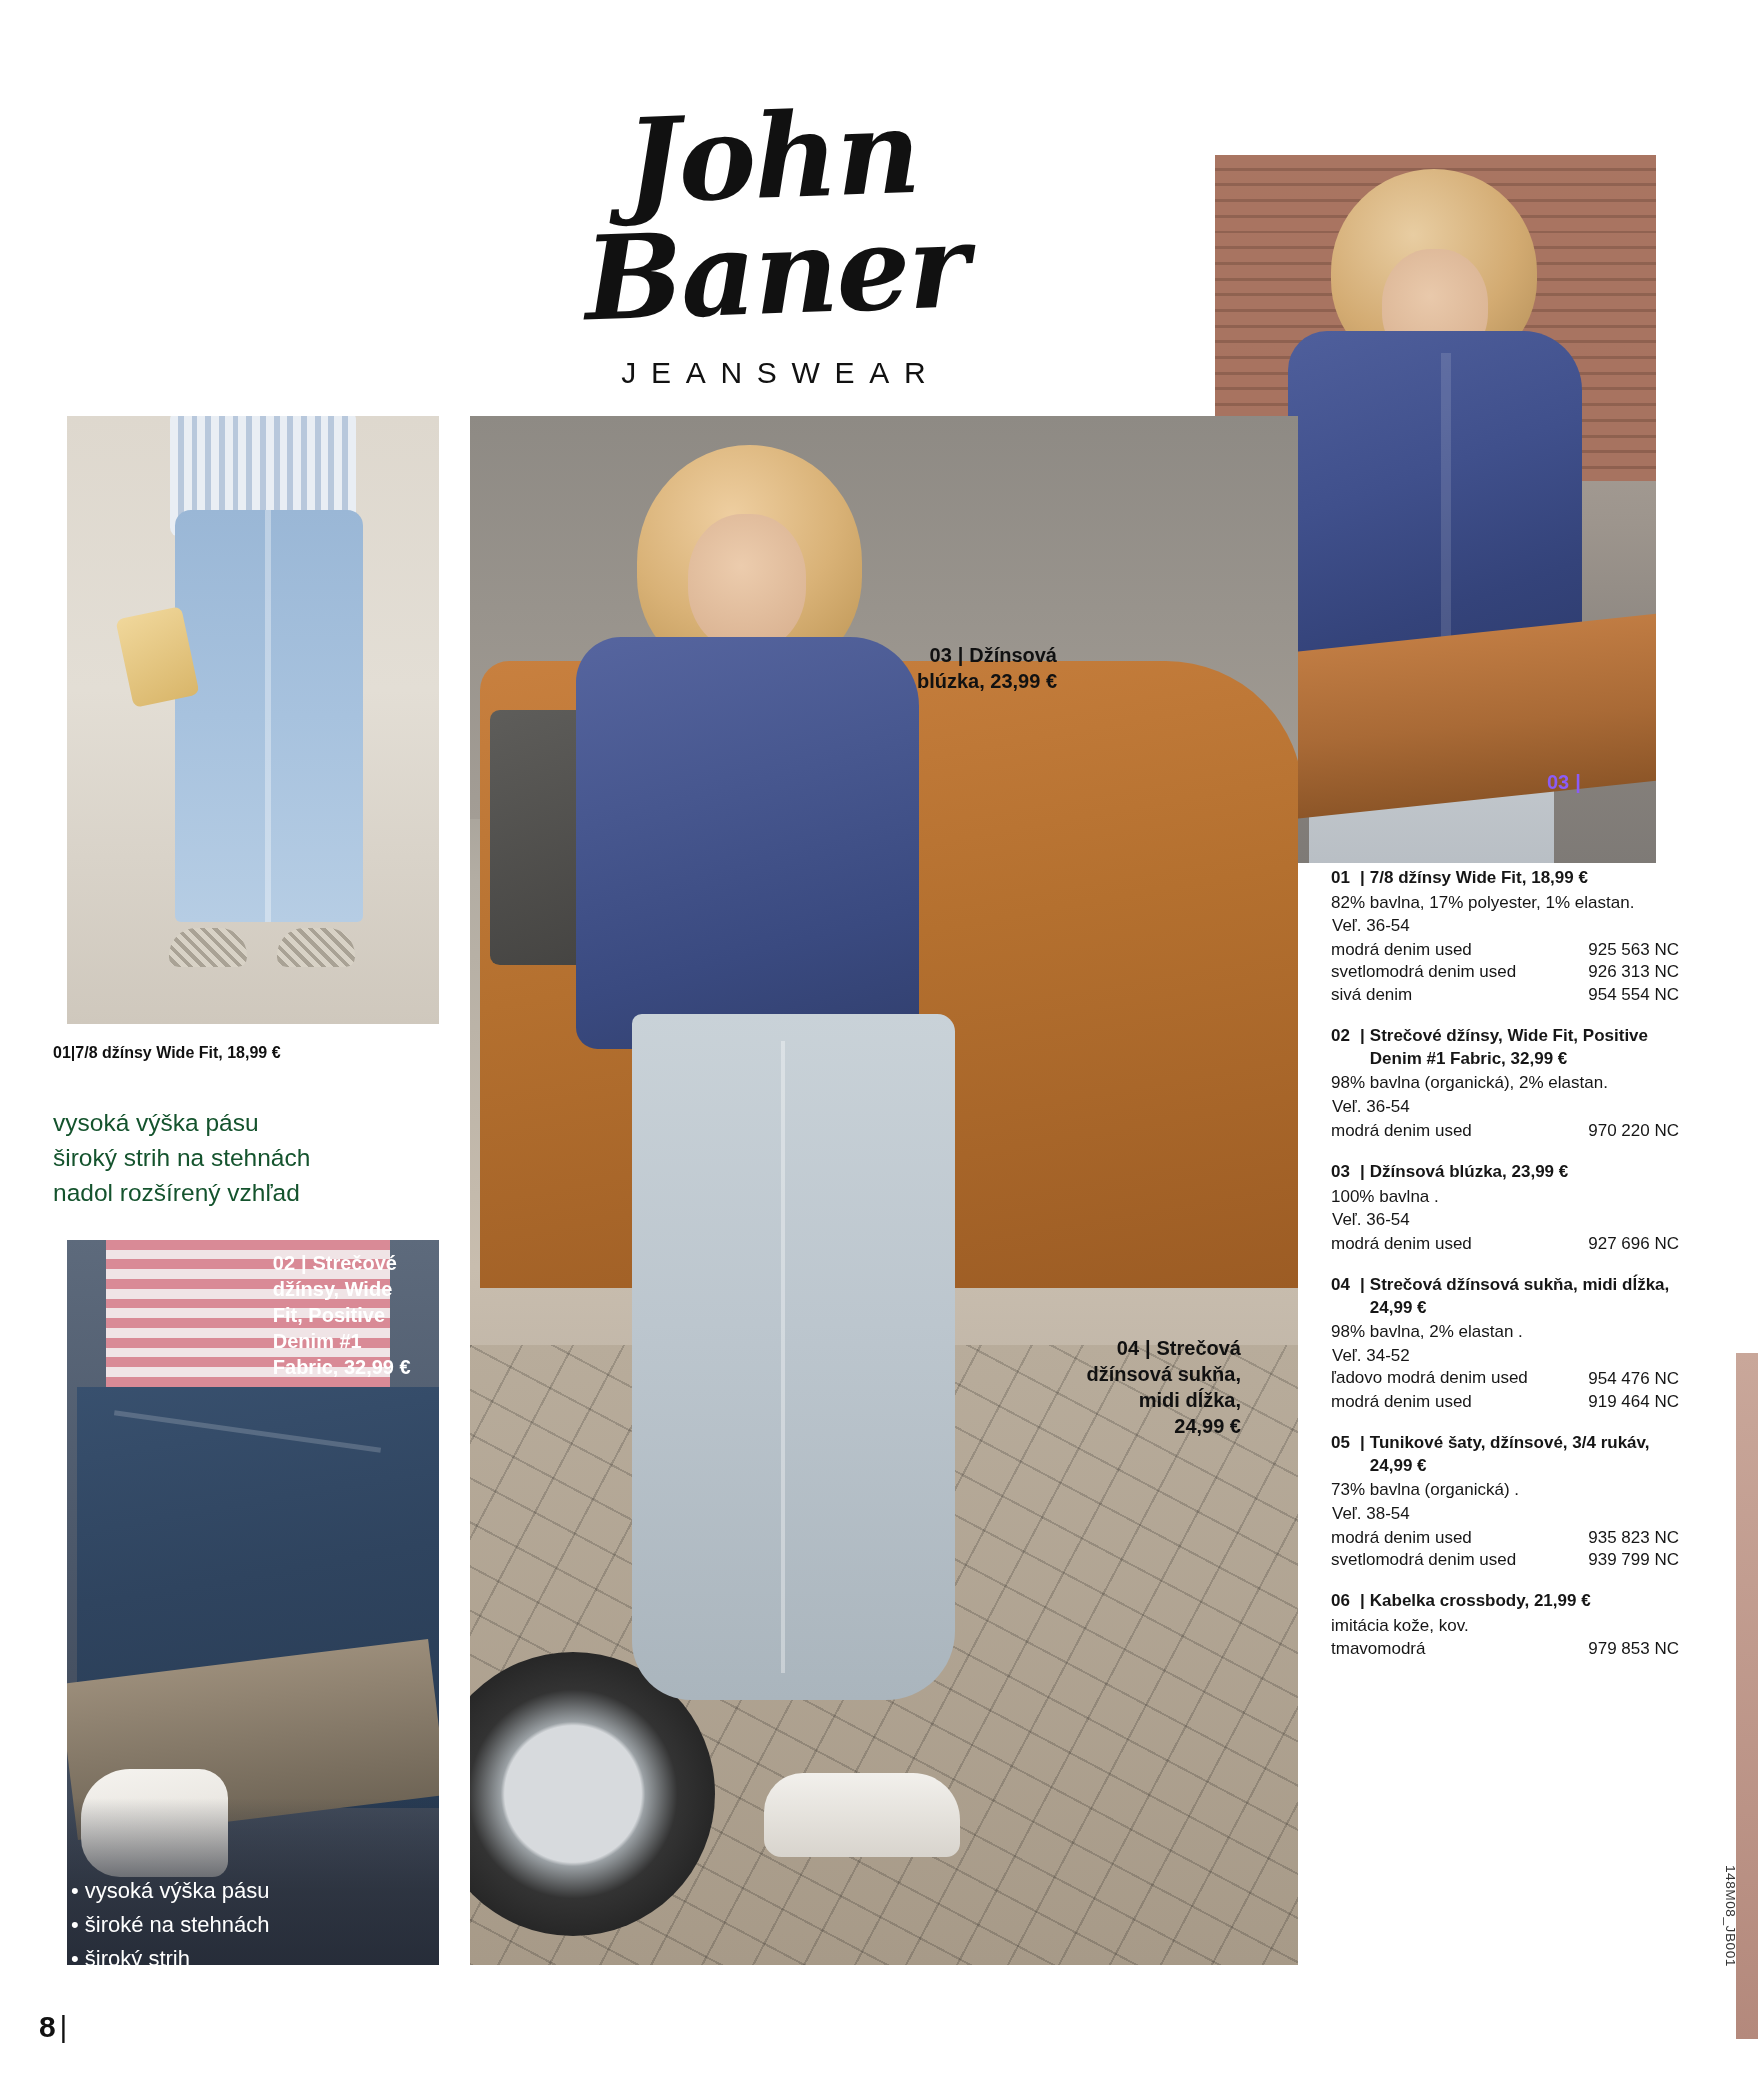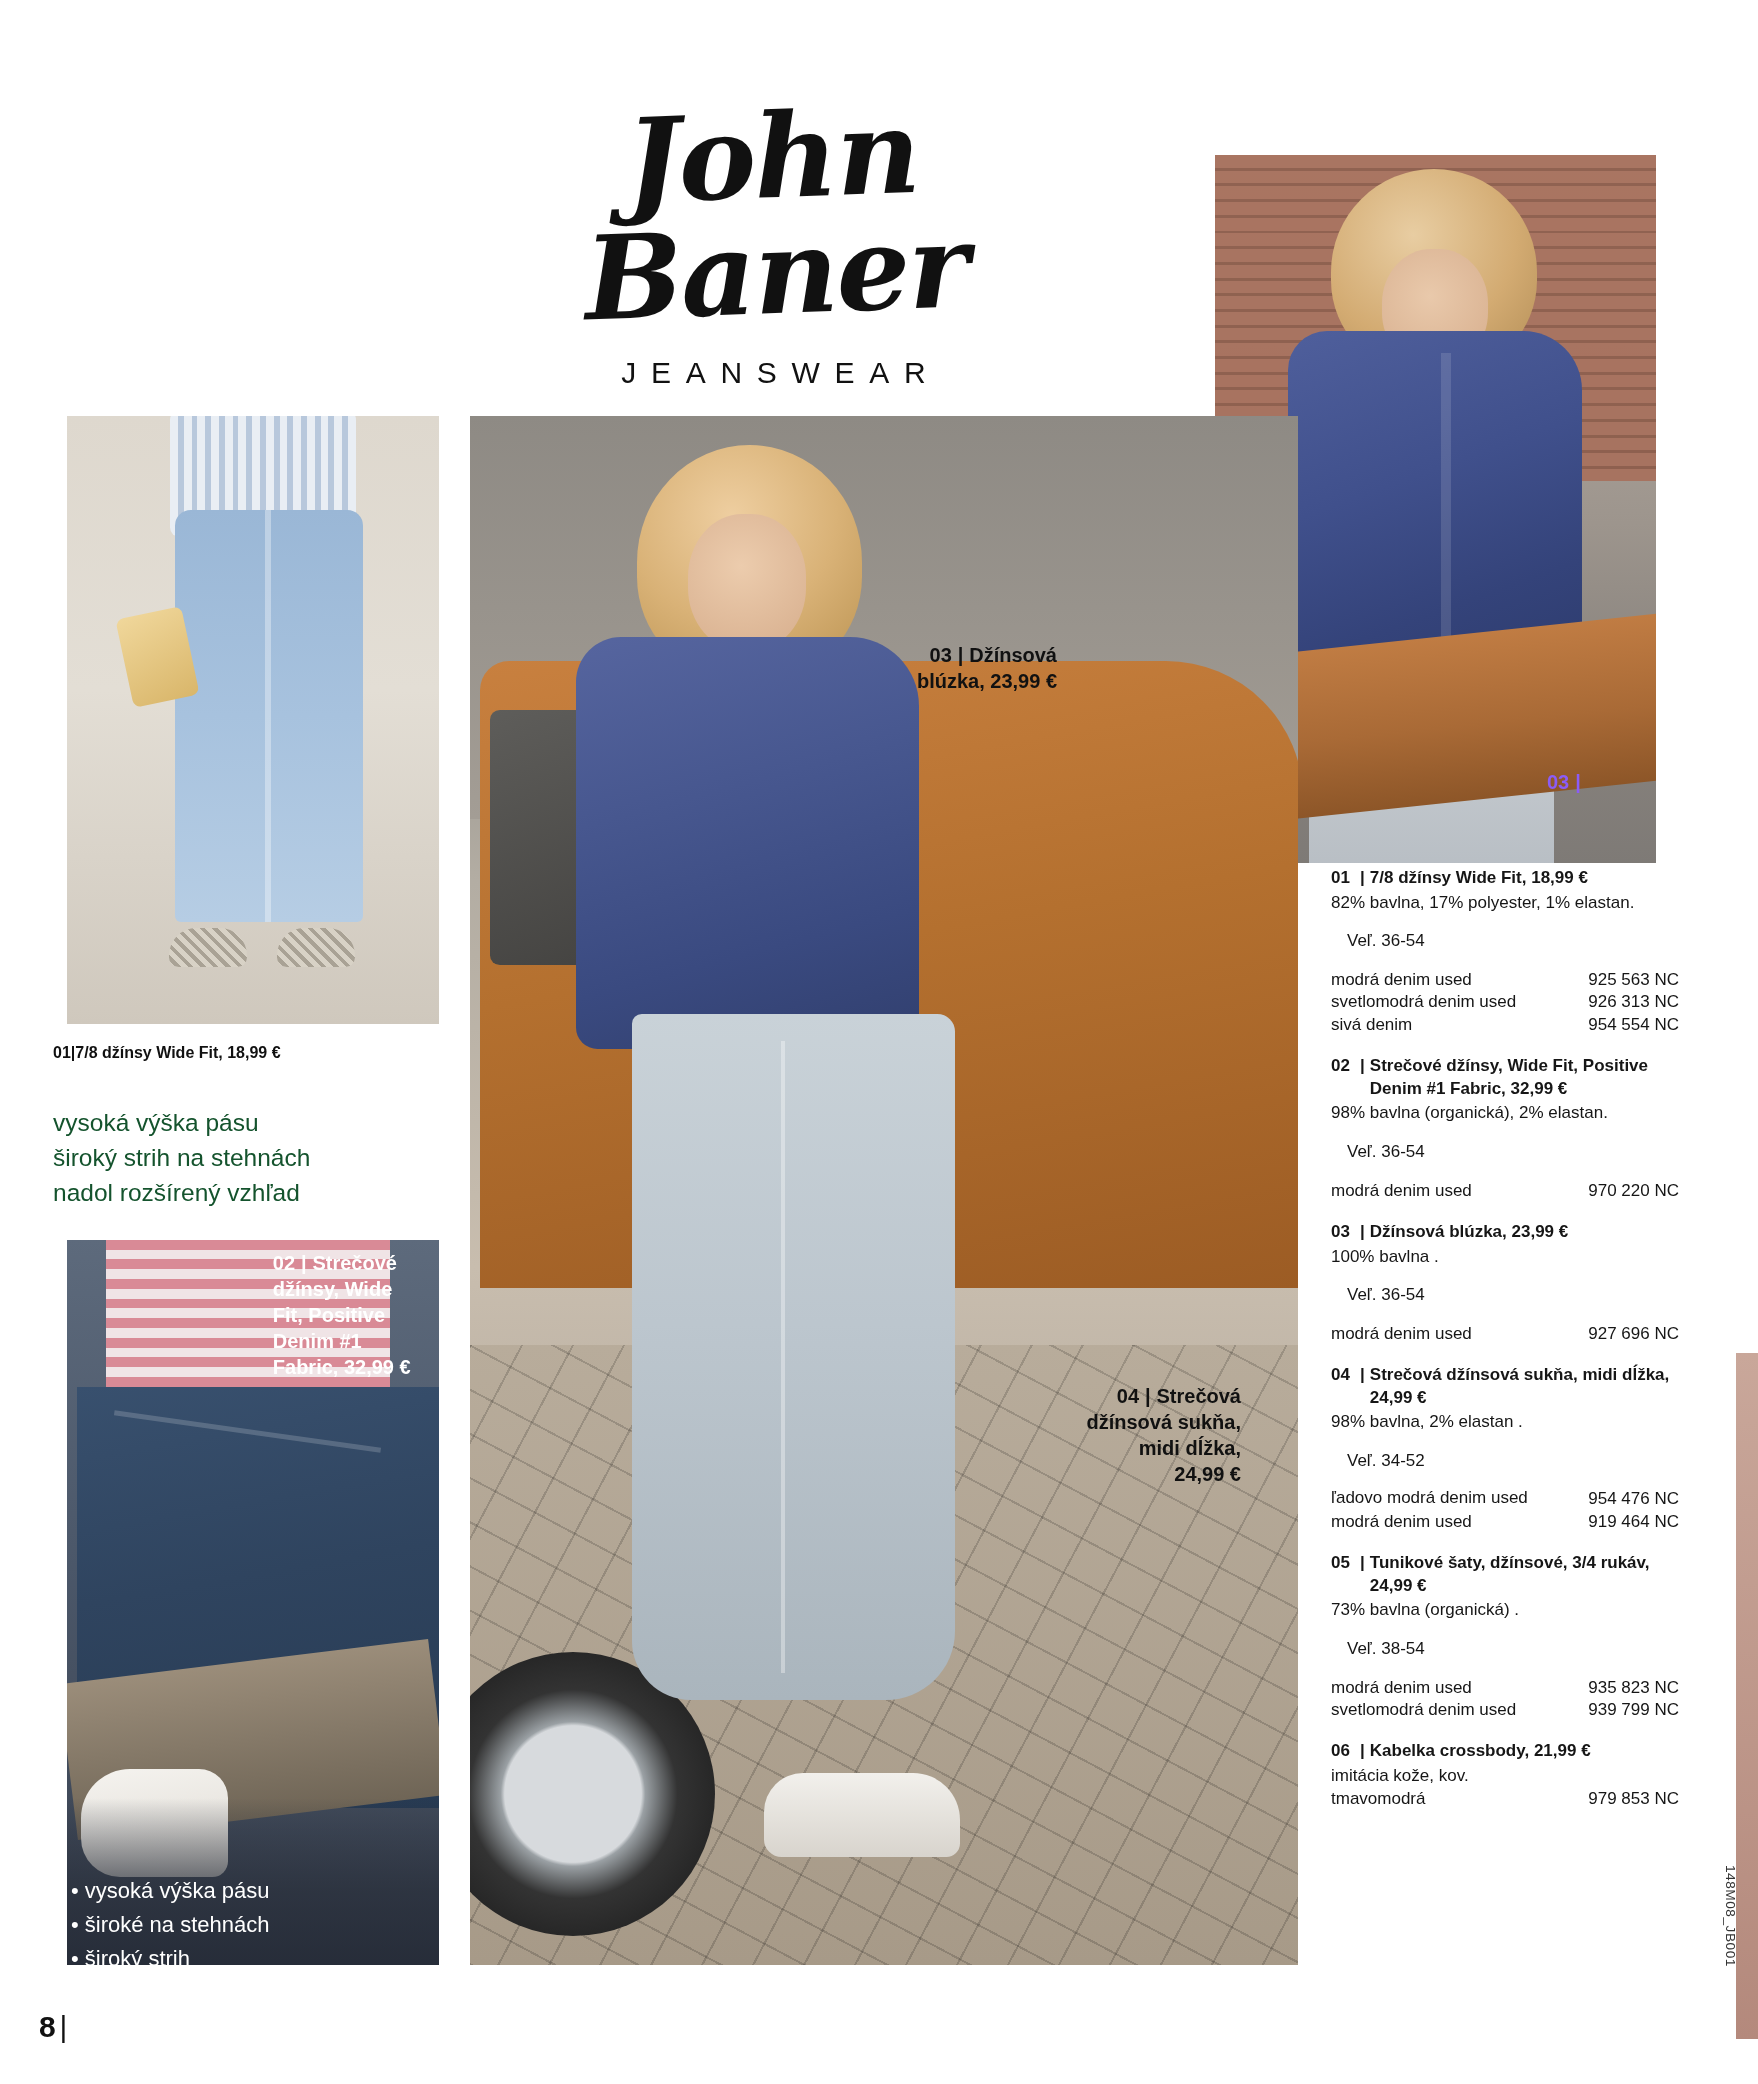--- a/index.html
+++ b/index.html
@@ -218,21 +218,21 @@
     position: absolute;
     font-weight: 700;
     font-size: 20px;
     line-height: 1.3;
     color: #111;
   }
   .caption .num { display:inline-block; }
   .caption .bar { display:inline-block; padding:0 5.9px; }
 
   #cap-03 { left: 900px; top: 642px; width: 157px; text-align: right; }
-  #cap-04 { left: 1084px; top: 1335px; width: 157px; text-align: right; margin-top: 48px; }
+  #cap-04 { left: 1084px; top: 1335px; width: 157px; text-align: right; }
   #cap-03b { left: 1547px; top: 769px; width: 88px; text-align: left; color:#8b5cf6; }
   #cap-02 { left: 265px; top: 1240px; width: 155px; text-align: left; color:#fff; padding:9.8px 0 0 7.8px;}
 
   
   #left-heading {
     position: absolute; left: 53px; top: 1044px; width: 412px;
     font-weight: 700; font-size: 16px; color: #111;
   }
   #left-body {
     position: absolute; left: 53px; top: 1106px; width: 412px;
@@ -258,21 +258,21 @@
   .prod-title {
     font-weight: 700;
     display: flex;
     gap: 0;
     margin-bottom: 2px;
   }
   .prod-title .pn { width: 29px; flex: 0 0 29px; }
   .prod-title .pbar { width: 9.8px; flex: 0 0 9.8px; }
   .prod-title .pt { flex: 1 1 auto; }
   .prod-desc { margin: 0; }
-  .prod-size { margin: 16px; }
+  .prod-size { margin: 1px; }
   .colorrow {
     display: flex;
     justify-content: space-between;
     gap: 20px;
   }
   .colorrow .cname { flex: 1 1 auto; padding-right:5.9px; }
   .colorrow .ccode { flex: 0 0 auto; white-space: nowrap; }
   .colorrow.two-line .cname { line-height:1.2; }
 
   

